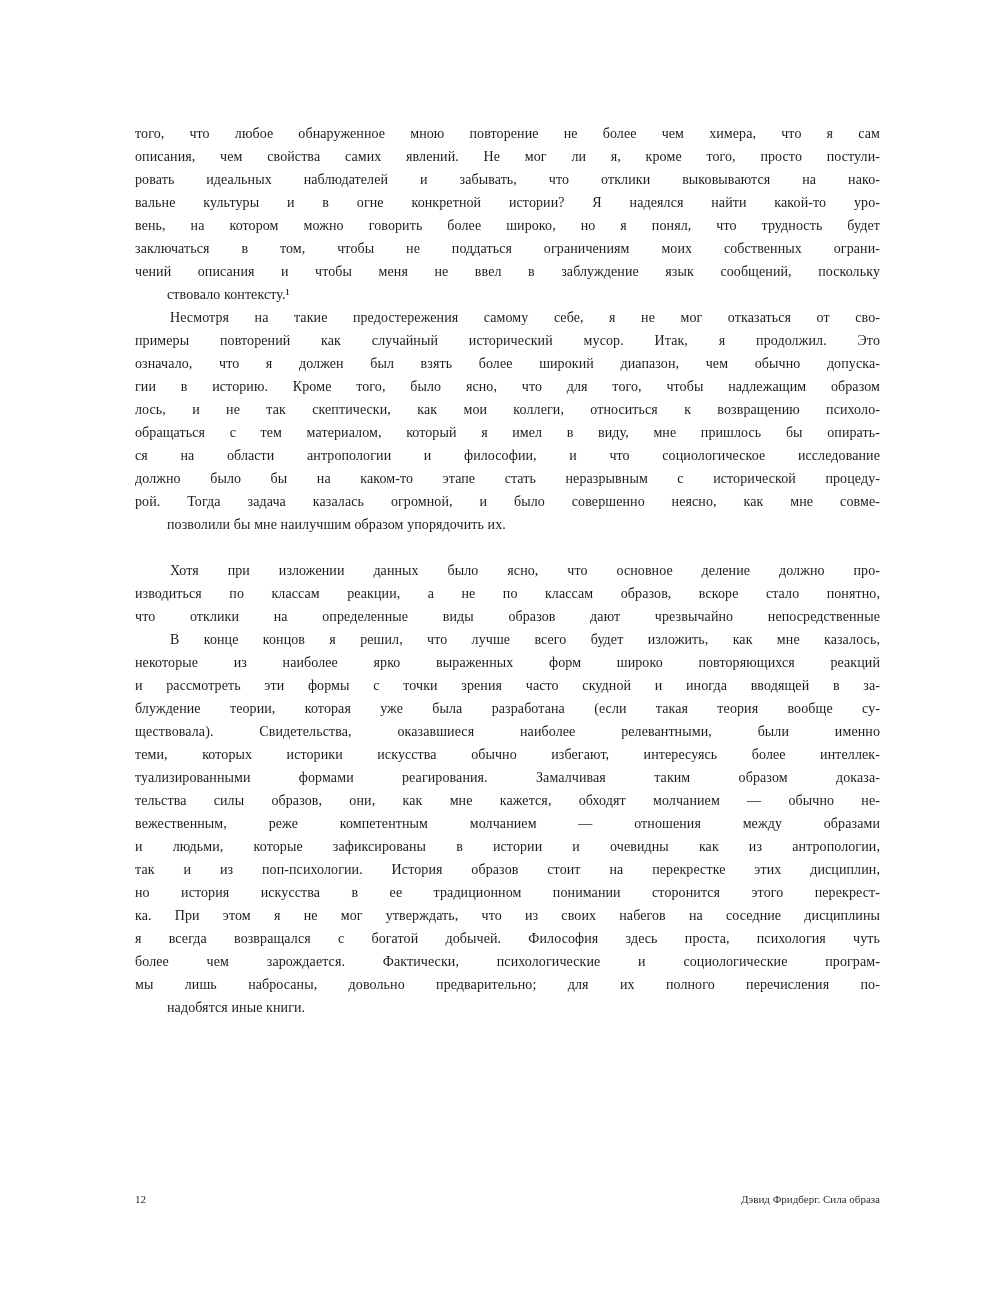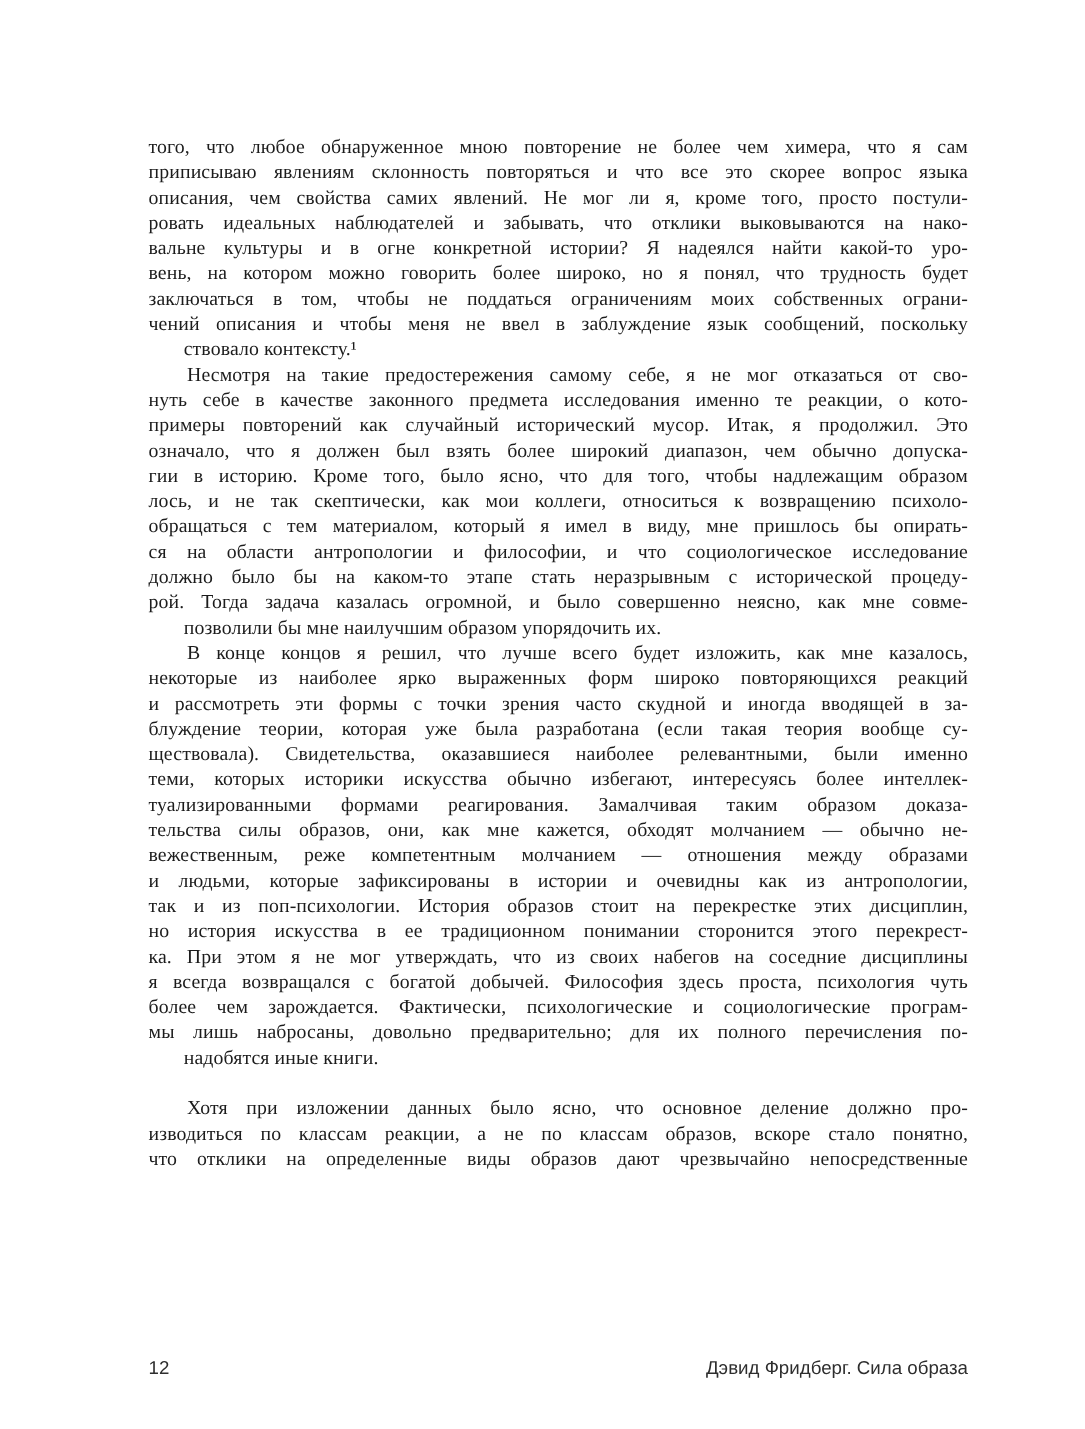--- a/index.html
+++ b/index.html
@@ -8,95 +8,92 @@
     background: #ffffff;
     position: relative;
     font-family: "Liberation Serif", serif;
     overflow: hidden;
   }
   .text-block {
     position: absolute;
     left: 135px; top: 122px;
     width: 745px;
     color: #1c1c1c;
-    font-size: 18px;
+    font-size: 14px;
     line-height: 23px;
   }
   .paragraph { margin: 0; }
   .paragraph.space-before { margin-top: 23px; }
   .line {
     text-align: justify;
     text-align-last: justify;
     letter-spacing: 0.1px;
   }
   .line.para-end { text-align-last: left; margin-left: 32px; }
   .paragraph.indented .line:first-child { text-indent: 35px; }
   .footer {
     position: absolute;
     left: 135px; top: 1193px;
     width: 745px;
     display: flex;
     justify-content: space-between;
     align-items: baseline;
-    font-family: Liberation Sans, sans-serif;
-    font-size: 17px;
+    font-family: Liberation Serif, serif;
+    font-size: 11px;
     color: #2e2e2e;
-    margin-top: 41px;
   }
 </style>
 </head>
 <body>
 
 <main class="text-block">
     <div class="paragraph">
       <div class="line">того, что любое обнаруженное мною повторение не более чем химера, что я сам</div>
-      <div class="line">приписываю явлениям склонность повторяться и что все это скорее вопрос языка</div>
       <div class="line">описания, чем свойства самих явлений. Не мог ли я, кроме того, просто постули-</div>
       <div class="line">ровать идеальных наблюдателей и забывать, что отклики выковываются на нако-</div>
       <div class="line">вальне культуры и в огне конкретной истории? Я надеялся найти какой-то уро-</div>
       <div class="line">вень, на котором можно говорить более широко, но я понял, что трудность будет</div>
       <div class="line">заключаться в том, чтобы не поддаться ограничениям моих собственных ограни-</div>
       <div class="line">чений описания и чтобы меня не ввел в заблуждение язык сообщений, поскольку</div>
       <div class="line para-end">ствовало контексту.¹</div>
     </div>
     <div class="paragraph indented">
       <div class="line">Несмотря на такие предостережения самому себе, я не мог отказаться от сво-</div>
-      <div class="line">нуть себе в качестве законного предмета исследования именно те реакции, о кото-</div>
       <div class="line">примеры повторений как случайный исторический мусор. Итак, я продолжил. Это</div>
       <div class="line">означало, что я должен был взять более широкий диапазон, чем обычно допуска-</div>
       <div class="line">гии в историю. Кроме того, было ясно, что для того, чтобы надлежащим образом</div>
       <div class="line">лось, и не так скептически, как мои коллеги, относиться к возвращению психоло-</div>
       <div class="line">обращаться с тем материалом, который я имел в виду, мне пришлось бы опирать-</div>
       <div class="line">ся на области антропологии и философии, и что социологическое исследование</div>
       <div class="line">должно было бы на каком-то этапе стать неразрывным с исторической процеду-</div>
       <div class="line">рой. Тогда задача казалась огромной, и было совершенно неясно, как мне совме-</div>
       <div class="line para-end">позволили бы мне наилучшим образом упорядочить их.</div>
+    </div>
+    <div class="paragraph indented space-before">
+      <div class="line">Хотя при изложении данных было ясно, что основное деление должно про-</div>
+      <div class="line">изводиться по классам реакции, а не по классам образов, вскоре стало понятно,</div>
+      <div class="line">что отклики на определенные виды образов дают чрезвычайно непосредственные</div>
     </div>
     <div class="paragraph indented">
       <div class="line">В конце концов я решил, что лучше всего будет изложить, как мне казалось,</div>
       <div class="line">некоторые из наиболее ярко выраженных форм широко повторяющихся реакций</div>
       <div class="line">и рассмотреть эти формы с точки зрения часто скудной и иногда вводящей в за-</div>
       <div class="line">блуждение теории, которая уже была разработана (если такая теория вообще су-</div>
       <div class="line">ществовала). Свидетельства, оказавшиеся наиболее релевантными, были именно</div>
       <div class="line">теми, которых историки искусства обычно избегают, интересуясь более интеллек-</div>
       <div class="line">туализированными формами реагирования. Замалчивая таким образом доказа-</div>
       <div class="line">тельства силы образов, они, как мне кажется, обходят молчанием — обычно не-</div>
       <div class="line">вежественным, реже компетентным молчанием — отношения между образами</div>
       <div class="line">и людьми, которые зафиксированы в истории и очевидны как из антропологии,</div>
       <div class="line">так и из поп-психологии. История образов стоит на перекрестке этих дисциплин,</div>
       <div class="line">но история искусства в ее традиционном понимании сторонится этого перекрест-</div>
       <div class="line">ка. При этом я не мог утверждать, что из своих набегов на соседние дисциплины</div>
       <div class="line">я всегда возвращался с богатой добычей. Философия здесь проста, психология чуть</div>
       <div class="line">более чем зарождается. Фактически, психологические и социологические програм-</div>
       <div class="line">мы лишь набросаны, довольно предварительно; для их полного перечисления по-</div>
       <div class="line para-end">надобятся иные книги.</div>
     </div>
-    <div class="paragraph indented space-before">
-      <div class="line">Хотя при изложении данных было ясно, что основное деление должно про-</div>
-      <div class="line">изводиться по классам реакции, а не по классам образов, вскоре стало понятно,</div>
-      <div class="line">что отклики на определенные виды образов дают чрезвычайно непосредственные</div>
-    </div>
   </main>
 
 <footer class="footer">
   <span>12</span>
   <span>Дэвид Фридберг. Сила образа</span>
 </footer>
 
 </body></html>

